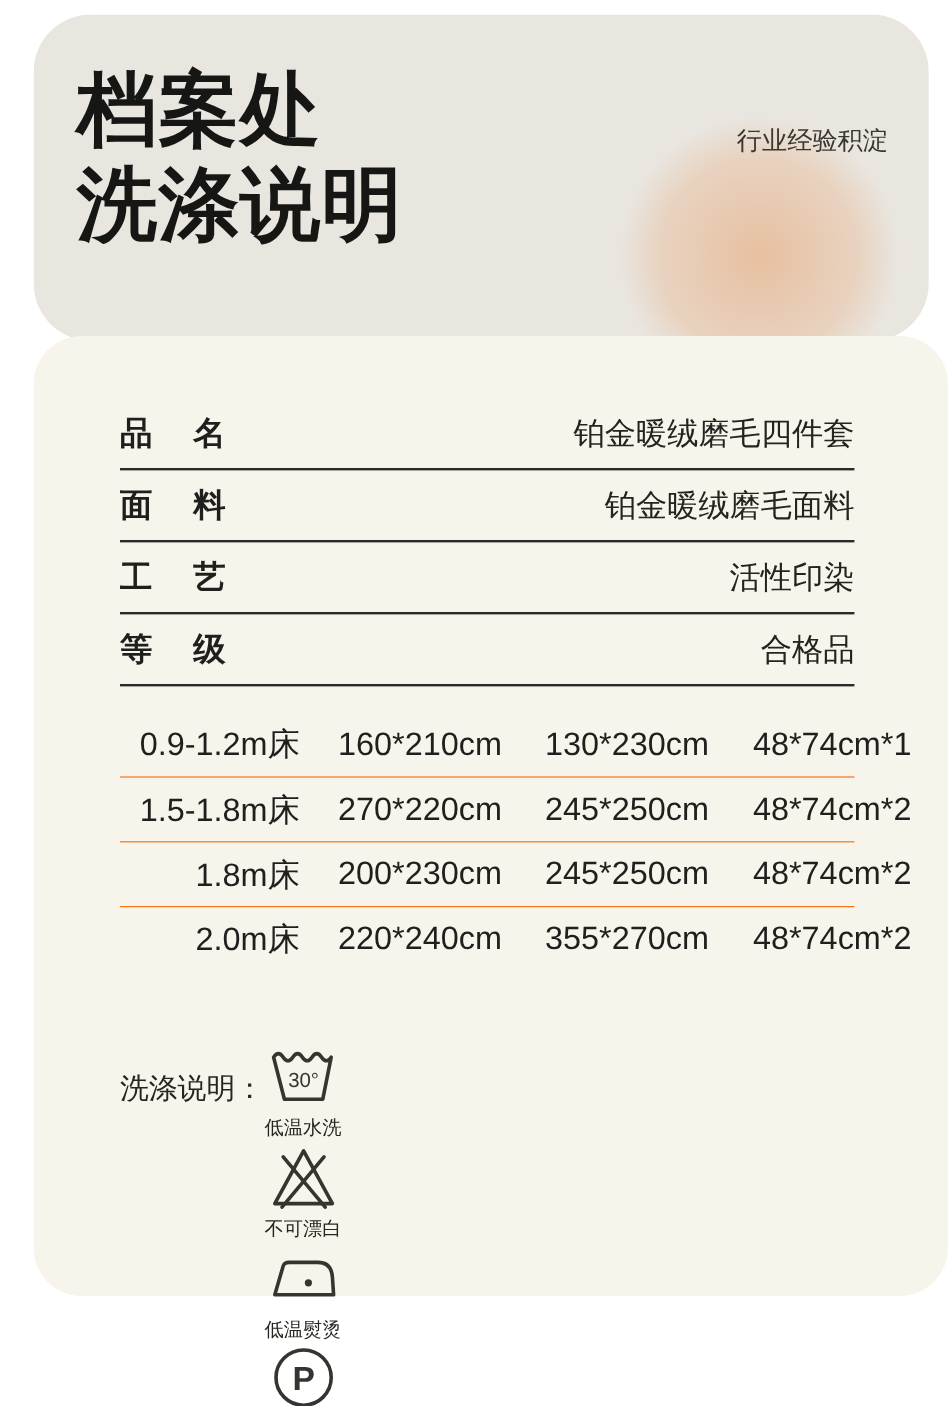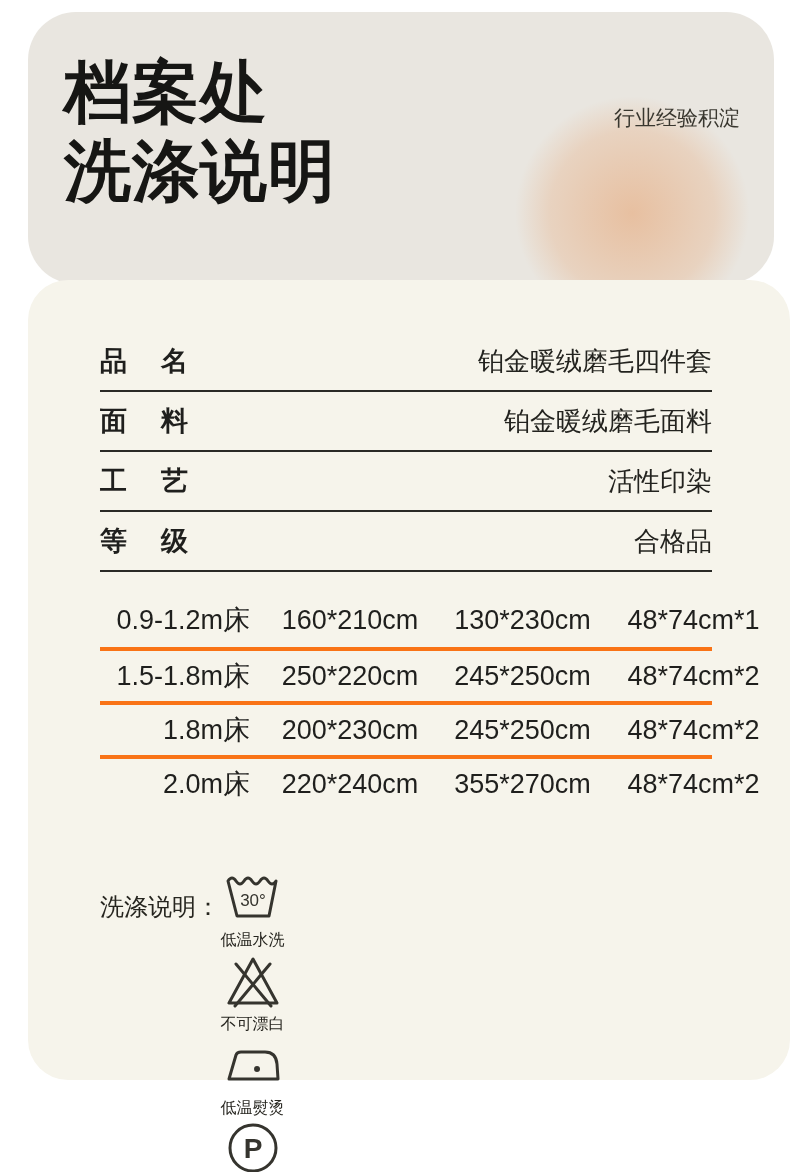--- a/index.html
+++ b/index.html
@@ -99,21 +99,21 @@
     margin-right: -20px;
     white-space: nowrap;
   }
   .size-rows { margin-top: 21px; }
   .size-row {
     height: 54px;
     font-size: 27px;
     color: #1f1f1d;
     gap: 20px;
   }
-  .size-row + .size-row { border-top: 4px solid #f97316; }
+  .size-row + .size-row { border-top: 1px solid #f97316; }
 
   
   .care {
     display: flex;
     align-items: flex-start;
     margin-top: 58px;
   }
   .care-label {
     width: 102px;
     padding-top: 24px;
@@ -192,21 +192,21 @@
 
     <div class="size-rows">
       <div class="size-grid size-row">
         <span class="c1">0.9-1.2m床</span>
         <span class="c2">160*210cm</span>
         <span class="c3">130*230cm</span>
         <span class="c4">48*74cm*1</span>
       </div>
       <div class="size-grid size-row">
         <span class="c1">1.5-1.8m床</span>
-        <span class="c2">250*220cm</span>
+        <span class="c2">270*220cm</span>
         <span class="c3">245*250cm</span>
         <span class="c4">48*74cm*2</span>
       </div>
       <div class="size-grid size-row">
         <span class="c1">1.8m床</span>
         <span class="c2">200*230cm</span>
         <span class="c3">245*250cm</span>
         <span class="c4">48*74cm*2</span>
       </div>
       <div class="size-grid size-row">

